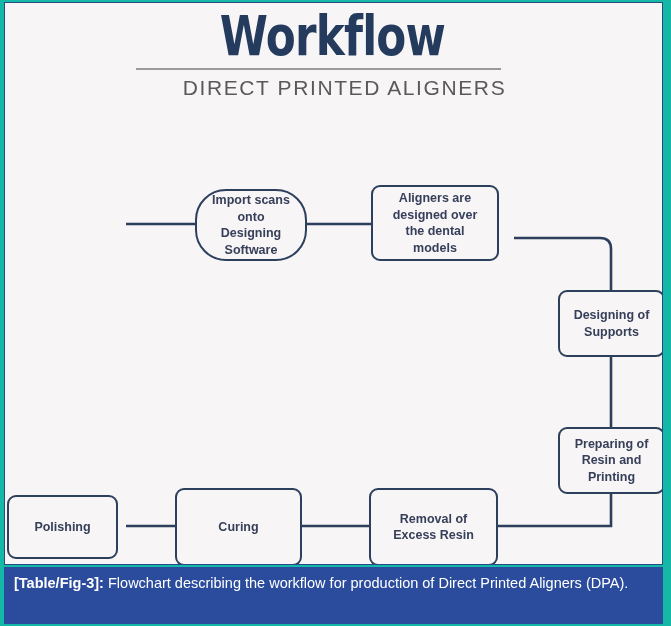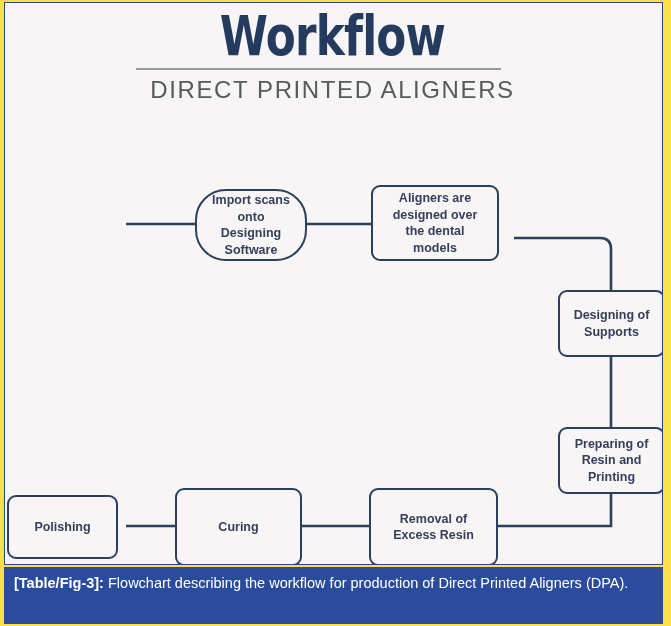--- a/index.html
+++ b/index.html
@@ -11,21 +11,21 @@
     width: 671px;
     height: 626px;
     font-family: "Liberation Sans", sans-serif;
     overflow: hidden;
   }
 
   #figure-root {
     position: relative;
     width: 671px;
     height: 626px;
-    background: #fde047;
+    background: #14b8a6;
   }
 
   
   .figure-frame {
     position: absolute;
     left: 4px;
     top: 2px;
     width: 659px;
     height: 563px;
     box-sizing: border-box;
@@ -57,26 +57,26 @@
   .title-rule {
     position: absolute;
     left: 131px;
     top: 65px;
     width: 365px;
     height: 2px;
     background: #9a9a9a;
   }
   .wf-subtitle {
     position: absolute;
-    left: 0;
+    left: 12px;
     top: 73px;
     width: 655px;
     text-align: center;
     font-family: "Liberation Sans", sans-serif;
-    font-size: 24px;
+    font-size: 21px;
     font-weight: normal;
     letter-spacing: 1.6px;
     color: #59595b;
   }
 
   
   .flow-canvas {
     position: absolute;
     left: 0;
     top: 0;

